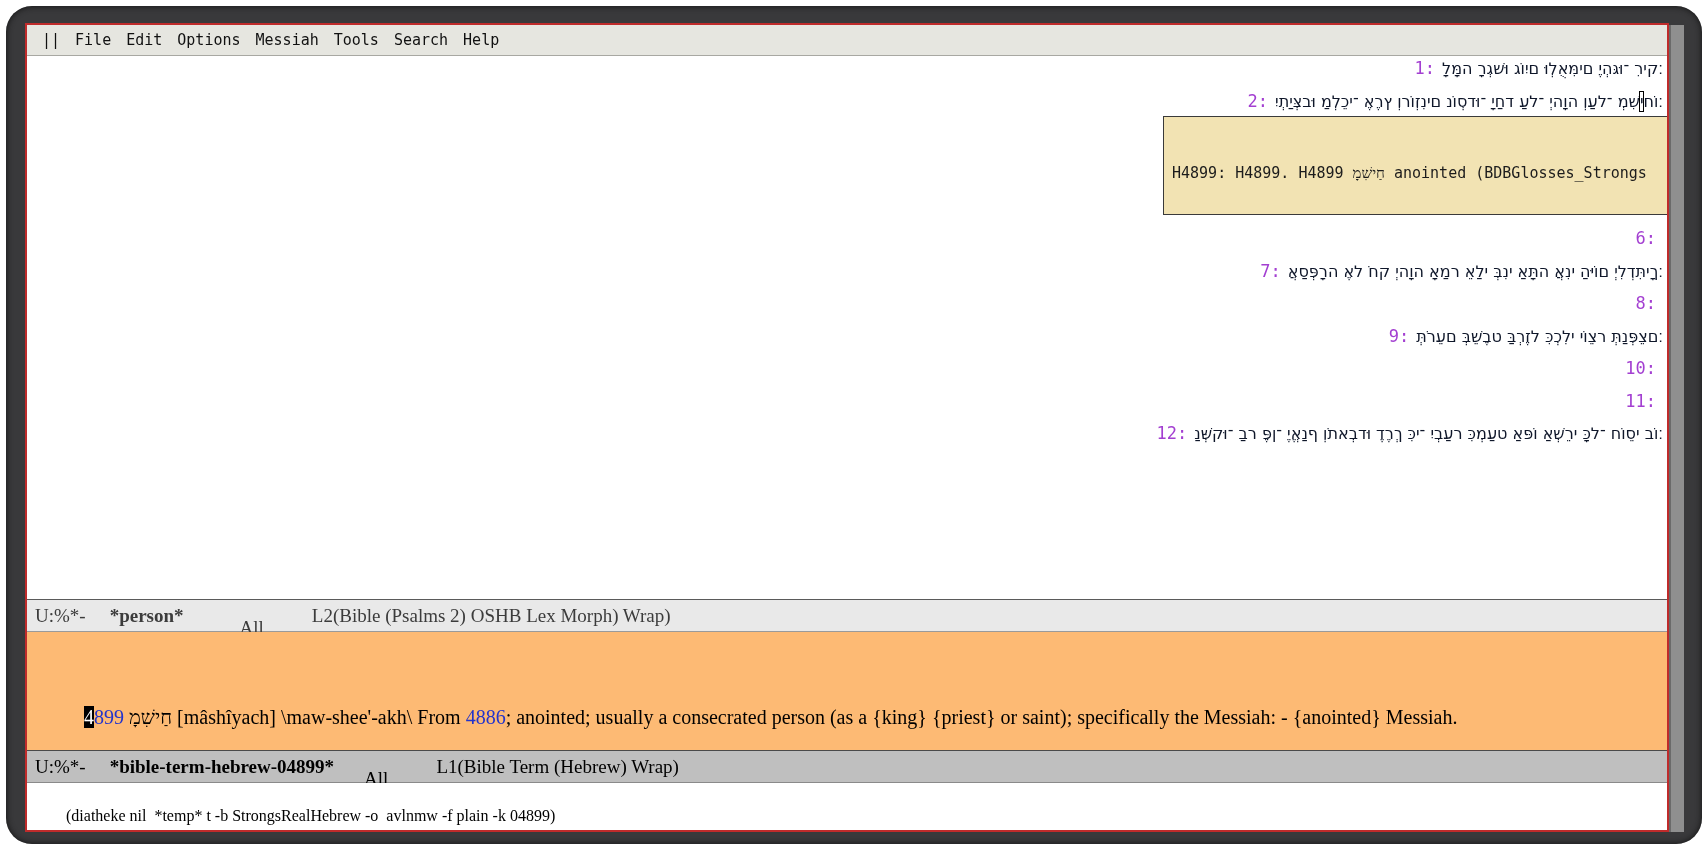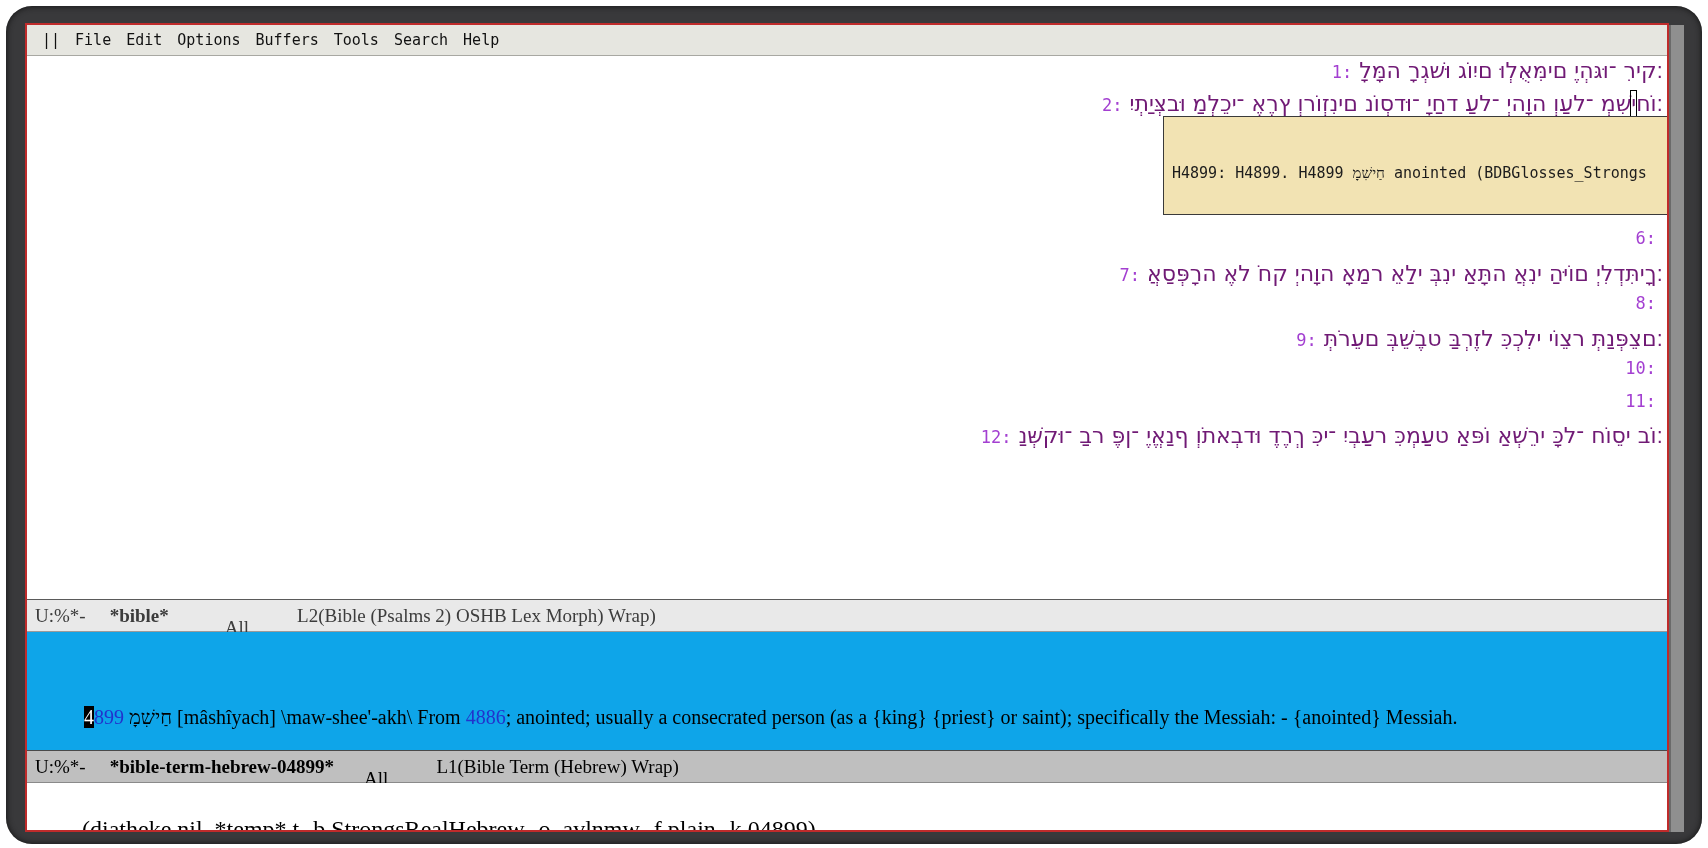--- a/index.html
+++ b/index.html
@@ -16,21 +16,21 @@
            font-family:"DejaVu Sans Mono",monospace;font-size:15px;color:#111;flex:0 0 auto;}
   .menu-item{margin-left:15px;white-space:pre;cursor:default;}
 
   
   .mainbuf{flex:1 1 auto;position:relative;background:#ffffff;overflow:hidden;}
   .verses{position:absolute;top:2px;left:0;right:4px;}
   .verse-row{height:32.5px;display:flex;justify-content:flex-end;align-items:baseline;
              font-family:"DejaVu Serif","DejaVu Sans",serif;white-space:pre;}
   .verse-row.spacer{height:105px;}
   .verse-num{color:#a33fd1;font-size:17px;font-family:"DejaVu Sans Mono",monospace;margin-right:7px;}
-  .verse-text{font-size:22px;color:#701a75;direction:ltr;unicode-bidi:bidi-override;}
+  .verse-text{font-size:16px;color:#0f172a;direction:ltr;unicode-bidi:bidi-override;}
   .hollow-cursor{outline:1.5px solid #000;outline-offset:0px;}
 
   
   .tooltip{position:absolute;top:60px;left:1136px;right:0;height:92px;background:#f2e3b3;
            border:1px solid #3a3a3a;border-right:none;padding:5px 16px 0 8px;
            font-family:"DejaVu Sans Mono",monospace;font-size:15px;line-height:20.5px;color:#1c1c1c;
            overflow:hidden;white-space:pre;}
   .tooltip .tline{direction:ltr;unicode-bidi:bidi-override;}
 
   
@@ -38,46 +38,46 @@
             font-size:19px;white-space:pre;flex:0 0 auto;}
   .ml-inactive{background:#e9e9e9;color:#3c3c3c;border-top:1px solid #5a5a5a;border-bottom:1px solid #9a9a9a;}
   .ml-active{background:#bfbfbf;color:#000;border-top:1px solid #4a4a4a;border-bottom:1px solid #8a8a8a;}
   .ml-prefix{margin-left:8px;}
   .ml-buffer{font-weight:bold;margin-left:24px;}
   .ml-all{margin-left:56px;margin-top:24px;}
   .ml-line{margin-left:48px;}
   .ml-modes{}
 
   
-  .lexbuf{height:113px;background:#0ea5e9;flex:0 0 auto;padding:5px 6px 0 7px;
+  .lexbuf{height:113px;background:#fdba74;flex:0 0 auto;padding:5px 6px 0 7px;
           font-family:"Liberation Serif",serif;font-size:20px;color:#000;white-space:pre-wrap;}
   .lex-line{direction:ltr;}
   .strong-link{color:#2233cc;text-decoration:none;}
   .block-cursor{background:#000;color:#fff;}
   .bo{unicode-bidi:bidi-override;direction:ltr;}
 
   
   .echo{height:41px;background:#fff;flex:0 0 auto;padding:6px 23px 0 7px;
-        font-family:"Liberation Serif",serif;font-size:24px;color:#000;white-space:pre;}
+        font-family:"Liberation Serif",serif;font-size:16px;color:#000;white-space:pre;}
 </style>
 </head>
 <body>
 
 <div class="desk">
   <div class="frame">
     <div class="rstrip"></div>
 
     <div class="emacs">
 
       <div class="menubar" id="menubar">
           <span class="menu-item">||</span>
           <span class="menu-item">File</span>
           <span class="menu-item">Edit</span>
           <span class="menu-item">Options</span>
-          <span class="menu-item">Buffers</span>
+          <span class="menu-item">Messiah</span>
           <span class="menu-item">Tools</span>
           <span class="menu-item">Search</span>
           <span class="menu-item">Help</span>
         </div>
 
       <div class="mainbuf">
         <div class="verses" id="verses">
             <div class="verse-row"><span class="verse-num">1:</span><span class="verse-text">לָמָּה רָגְשׁוּ גוֹיִם וּלְאֻמִּים יֶהְגּוּ־ רִיק׃</span></div>
             <div class="verse-row"><span class="verse-num">2:</span><span class="verse-text"><span>יִתְיַצְּבוּ מַלְכֵי־ אֶרֶץ וְרוֹזְנִים נוֹסְדוּ־ יָחַד עַל־ יְהוָה וְעַל־ מְשִׁ</span><span class="hollow-cursor">י</span><span>חוֹ׃</span></span></div>
             <div class="verse-row spacer"></div>
@@ -93,21 +93,21 @@
         <div class="tooltip">
           <div class="tline">H4899: H4899. H4899 מָשִׁיחַ anointed (BDBGlosses_Strongs</div>
           
           
           
         </div>
       </div>
 
       <div class="modeline ml-inactive">
         <span class="ml-prefix">U:%*-</span>
-        <span class="ml-buffer">*bible*</span>
+        <span class="ml-buffer">*person*</span>
         <span class="ml-all">All</span>
         <span class="ml-line">L2</span>
         <span class="ml-modes">(Bible (Psalms 2) OSHB Lex Morph) Wrap)</span>
       </div>
 
       <div class="lexbuf">
         <div class="lex-line">
           <span class="block-cursor">4</span><a class="strong-link" href="#">899</a><span class="bo"> מָשִׁיחַ [mâshîyach] \maw-shee'-akh\ From </span><a class="strong-link" href="#">4886</a><span>; anointed; usually a consecrated person (as a {king} {priest} or saint); specifically the Messiah: - {anointed} Messiah.</span>
         </div>
       </div>

